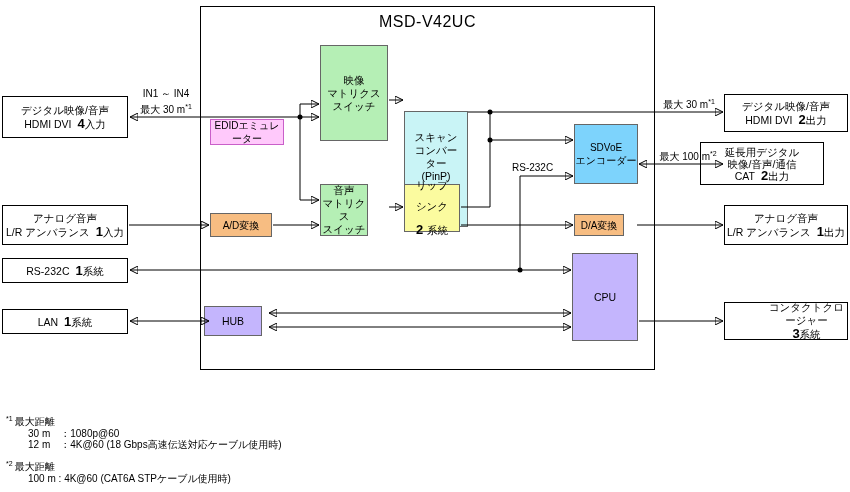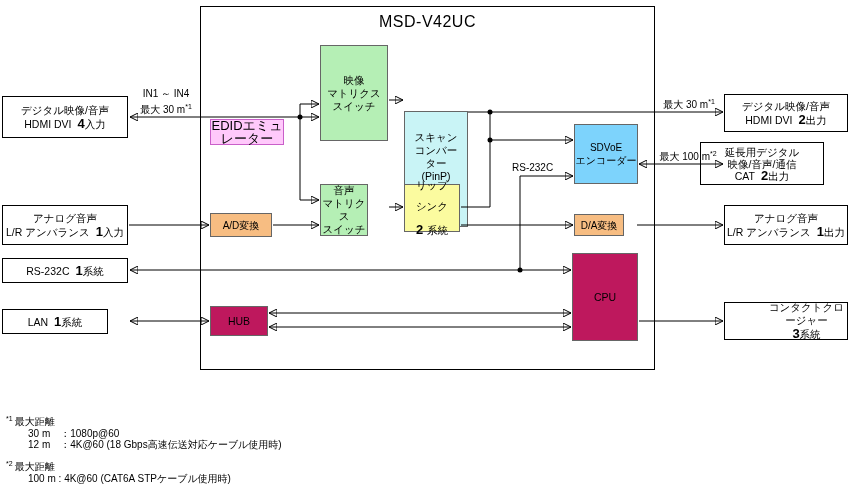--- a/index.html
+++ b/index.html
@@ -20,21 +20,21 @@
   .nsuf{margin-left:4px;}
   .numline{margin-top:10px;}
   .numline2{margin-top:2px;}
 
   .green{background:#b5efb5;}
   .cyan{background:#c9f4f6;}
   .yellow{background:#fbfb9f;gap:8px;}
   .pink{background:#ffc9fb;border-color:#c95fc9;}
   .orange{background:#f7bd82;}
   .purple{background:#7dd3fc;}
-  .gray{background:#be185d;}
+  .gray{background:#c4b5fd;}
 
   .flabel{position:absolute;font-size:10px;line-height:11px;text-align:center;white-space:nowrap;}
   .flabel sup,.fn-title sup{font-size:7px;}
 
   .fnotes{position:absolute;left:6px;top:413px;font-size:10px;line-height:11.5px;}
   .fn-line{padding-left:22px;}
   .fn2{margin-top:7px;}
   .fn-title sup{margin-right:2px;}
 
   svg.wires{position:absolute;left:0;top:0;pointer-events:none;}
@@ -68,21 +68,21 @@
   </div>
 
   <div class="box" style="left:2px;top:258px;width:126px;height:25px;">
     <div class="row">
       <span>RS-232C</span>
       <b class="bignum gap">1</b>
       <span>系統</span>
     </div>
   </div>
 
-  <div class="box" style="left:2px;top:309px;width:106px;height:25px;text-align:right;">
+  <div class="box" style="left:2px;top:309px;width:126px;height:25px;text-align:right;">
     <div class="row">
       <span>LAN</span>
       <b class="bignum gap">1</b>
       <span>系統</span>
     </div>
   </div>
 
   <div class="box" style="left:724px;top:94px;width:124px;height:38px;">
     <div>デジタル映像/音声</div>
     <div class="row">
@@ -112,21 +112,21 @@
   </div>
 
   <div class="box" style="left:724px;top:302px;width:124px;height:38px;padding-left:41px;">
     <div>コンタクトクロージャー</div>
     <div class="row">
       <b class="bignum">3</b>
       <span>系統</span>
     </div>
   </div>
 
-  <div class="block pink" style="left:210px;top:119px;width:74px;height:26px;font-size:13px;">
+  <div class="block pink" style="left:210px;top:119px;width:74px;height:26px;font-size:10px;">
     <div>EDIDエミュレーター</div>
   </div>
 
   <div class="block green" style="left:320px;top:45px;width:68px;height:96px;">
     <div>映像</div>
     <div>マトリクス</div>
     <div>スイッチ</div>
   </div>
 
   <div class="block cyan" style="left:404px;top:63px;width:64px;height:116px;margin-top:48px;">
@@ -165,21 +165,21 @@
   </div>
 
   <div class="block orange" style="left:574px;top:214px;width:50px;height:22px;font-size:10px;">
     <div>D/A変換</div>
   </div>
 
   <div class="block gray" style="left:572px;top:253px;width:66px;height:88px;">
     <div>CPU</div>
   </div>
 
-  <div class="block gray" style="left:210px;top:306px;width:58px;height:30px;">
+  <div class="block gray" style="left:204px;top:306px;width:58px;height:30px;">
     <div>HUB</div>
   </div>
 
   <div class="flabel" style="left:134px;top:88px;width:64px;">IN1 ～ IN4</div>
   <div class="flabel" style="left:134px;top:101px;width:64px;">
     <span>最大 30 m</span><sup>*1</sup>
   </div>
   <div class="flabel" style="left:656px;top:96px;width:66px;">
     <span>最大 30 m</span><sup>*1</sup>
   </div>

